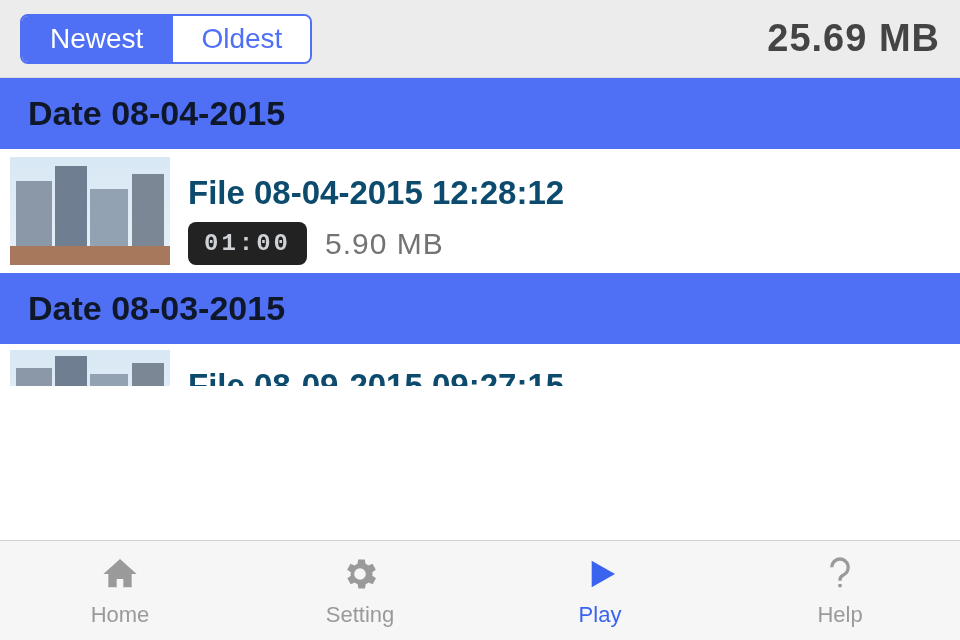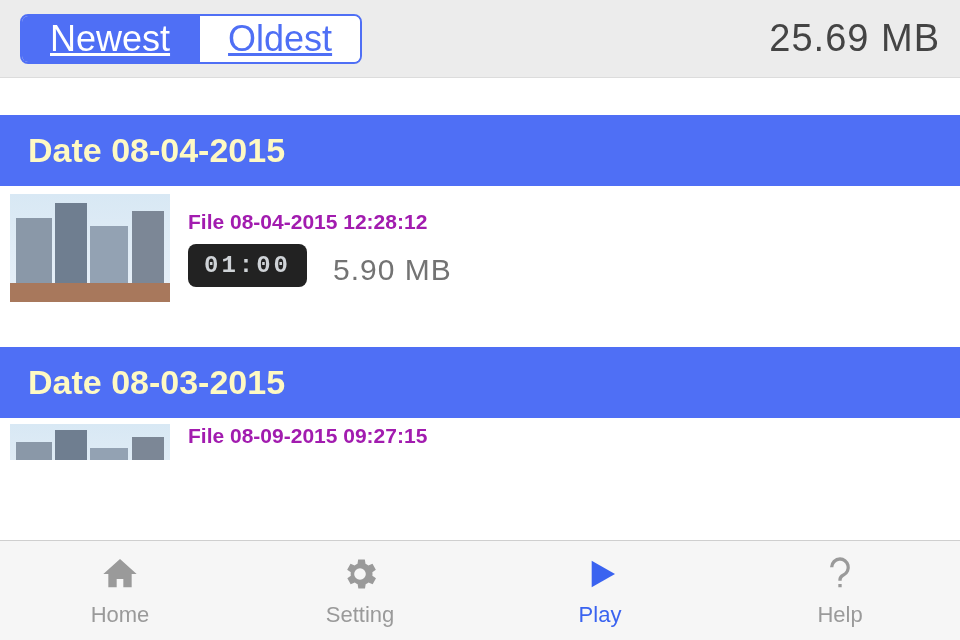--- a/index.html
+++ b/index.html
@@ -1,48 +1,48 @@
 <!DOCTYPE html>
 <html><head>
 <meta charset="utf-8">
 <style>
   * { box-sizing: border-box; margin: 0; padding: 0; }
   html, body { width: 960px; height: 640px; font-family: -apple-system, "Helvetica Neue", Arial, sans-serif; background: #fff; overflow: hidden; }
 
   
   .topbar { height: 78px; background: #ececec; display: flex; align-items: center; padding: 0 20px; border-bottom: 1px solid #dcdcdc; }
   .segmented { display: flex; border: 2px solid #4f6ff5; border-radius: 8px; overflow: hidden; height: 50px; }
-  .seg { padding: 0 28px; font-size: 36px; display: flex; align-items: center; justify-content: center; background: #fff; color: #4f6ff5; cursor: pointer; text-decoration: underline; }
+  .seg { padding: 0 28px; font-size: 28px; display: flex; align-items: center; justify-content: center; background: #fff; color: #4f6ff5; cursor: pointer; }
   .seg.active { background: #4f6ff5; color: #fff; }
   .seg + .seg { border-left: 2px solid #4f6ff5; }
   .topbar .spacer { flex: 1; }
-  .total-size { font-size: 38px; font-weight: 400; color: #444; letter-spacing: 1px; }
+  .total-size { font-size: 38px; font-weight: 700; color: #444; letter-spacing: 1px; }
 
   
   .content { height: calc(640px - 78px - 100px); overflow: hidden; background: #fff; }
-  .date-header { background: #4f6ff5; color: #fef9c3; font-size: 34px; font-weight: 600; padding: 16px 28px; margin-top: 37px; }
+  .date-header { background: #4f6ff5; color: #0f172a; font-size: 34px; font-weight: 600; padding: 16px 28px; }
   .file-row { display: flex; align-items: center; padding: 8px 10px 8px 10px; position: relative; }
   .file-row + .file-row { border-top: 1px solid #e3e3e3; margin-left: 10px; padding-left: 0; }
   .thumb { width: 160px; height: 108px; background: #bcd; flex-shrink: 0; margin-right: 18px; position: relative; overflow: hidden; }
   .thumb.narrow { width: 80px; margin-left: 40px; margin-right: 58px; }
   
   .thumb .sky { position: absolute; inset: 0; background: linear-gradient(#d8e8f4, #e8f0f8); }
   .thumb .b  { position: absolute; bottom: 0; background: #6d7884; }
   .thumb .b1 { left: 4%;  width: 22%; height: 78%; background:#8a98a8; }
   .thumb .b2 { left: 28%; width: 20%; height: 92%; background:#6f7e90; }
   .thumb .b3 { left: 50%; width: 24%; height: 70%; background:#93a2b3; }
   .thumb .b4 { left: 76%; width: 20%; height: 84%; background:#7c8796; }
   .thumb .ground { position:absolute; left:0; right:0; bottom:0; height:18%; background:#a8785c; }
   .thumb.narrow .b1{left:0;width:40%;height:95%;background:#667285;}
   .thumb.narrow .b2{left:42%;width:58%;height:85%;background:#8a98a8;}
   .thumb.narrow .ground{height:22%;background:#9aa0a8;}
 
   .file-info { flex: 1; min-width: 0; }
-  .file-title { font-size: 21px; font-weight: 700; color: #a21caf; margin-bottom: 10px; white-space: nowrap; overflow: hidden; text-overflow: ellipsis; }
-  .file-sub { display: flex; align-items: flex-end; gap: 26px; }
+  .file-title { font-size: 33px; font-weight: 700; color: #0c4a6e; margin-bottom: 10px; white-space: nowrap; overflow: hidden; text-overflow: ellipsis; margin-top: 17px; }
+  .file-sub { display: flex; align-items: center; gap: 18px; }
   .duration { background: #222; color: #cfd3d7; font-family: "Courier New", monospace; font-size: 24px; font-weight: 700; letter-spacing: 3px; padding: 8px 16px; border-radius: 8px; }
   .file-size { font-size: 30px; color: #737373; letter-spacing: 1px; }
   .lock { position: absolute; right: 28px; bottom: 20px; width: 36px; height: 36px; }
   .lock svg { width: 100%; height: 100%; fill: #2e2e2e; }
 
   
   .file-row.cut { height: 42px; overflow: hidden; align-items: flex-start; padding-top: 6px; }
   .file-row.cut .thumb { height: 80px; }
   .file-row.cut .file-title { margin-bottom: 0; }
 

